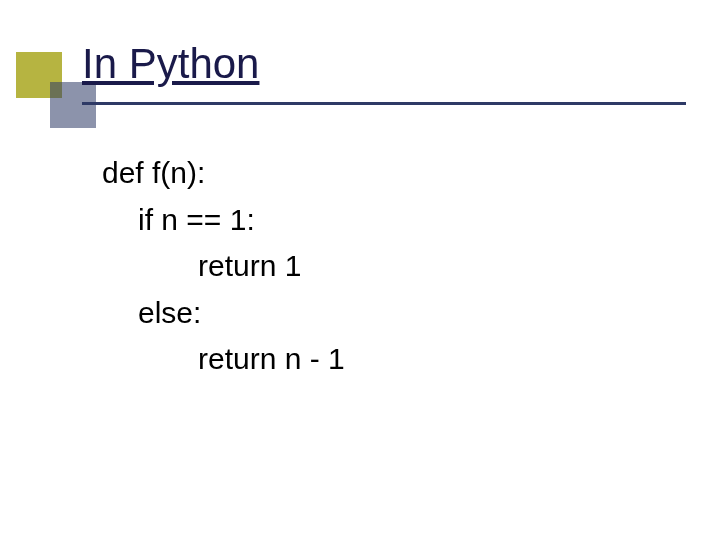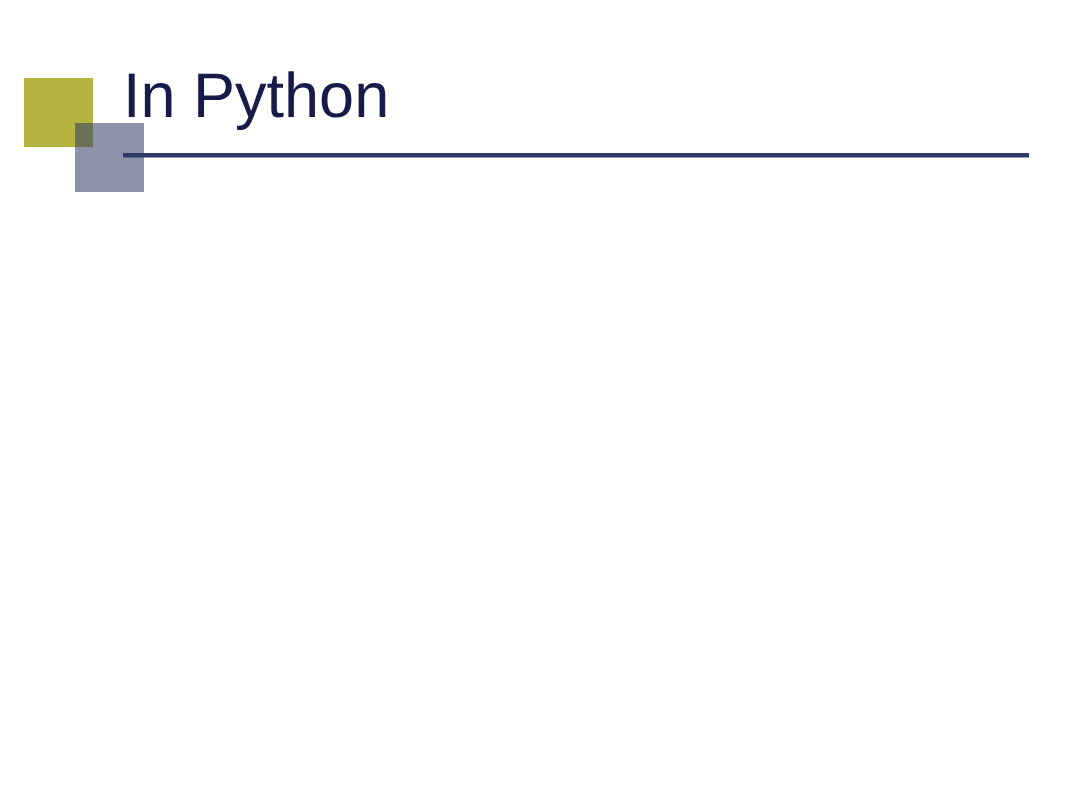--- a/index.html
+++ b/index.html
@@ -40,20 +40,21 @@
     background: #2e3a66;
     opacity: 0.55;
   }
   .title {
     position: absolute;
     top: 40px;
     left: 82px;
     font-size: 42px;
     color: #1a1a4a;
     font-family: Verdana, Geneva, sans-serif;
+    text-decoration: underline;
   }
   .title-underline {
     position: absolute;
     top: 102px;
     left: 82px;
     width: 604px;
     height: 3px;
     background: #2e3a66;
   }
   .body {
@@ -77,14 +78,21 @@
 <div class="slide">
 
   <div class="corner-decoration">
     <div class="box-olive"></div>
     <div class="box-navy"></div>
   </div>
 
   <div class="title">In Python</div>
   <div class="title-underline"></div>
 
+  <div class="body">
+    <div class="code-line">def f(n):</div>
+    <div class="code-line ind1">if n == 1:</div>
+    <div class="code-line ind2">return 1</div>
+    <div class="code-line ind1">else:</div>
+    <div class="code-line ind2">return n - 1</div>
+  </div>
 
 </div>
 
 </body></html>

